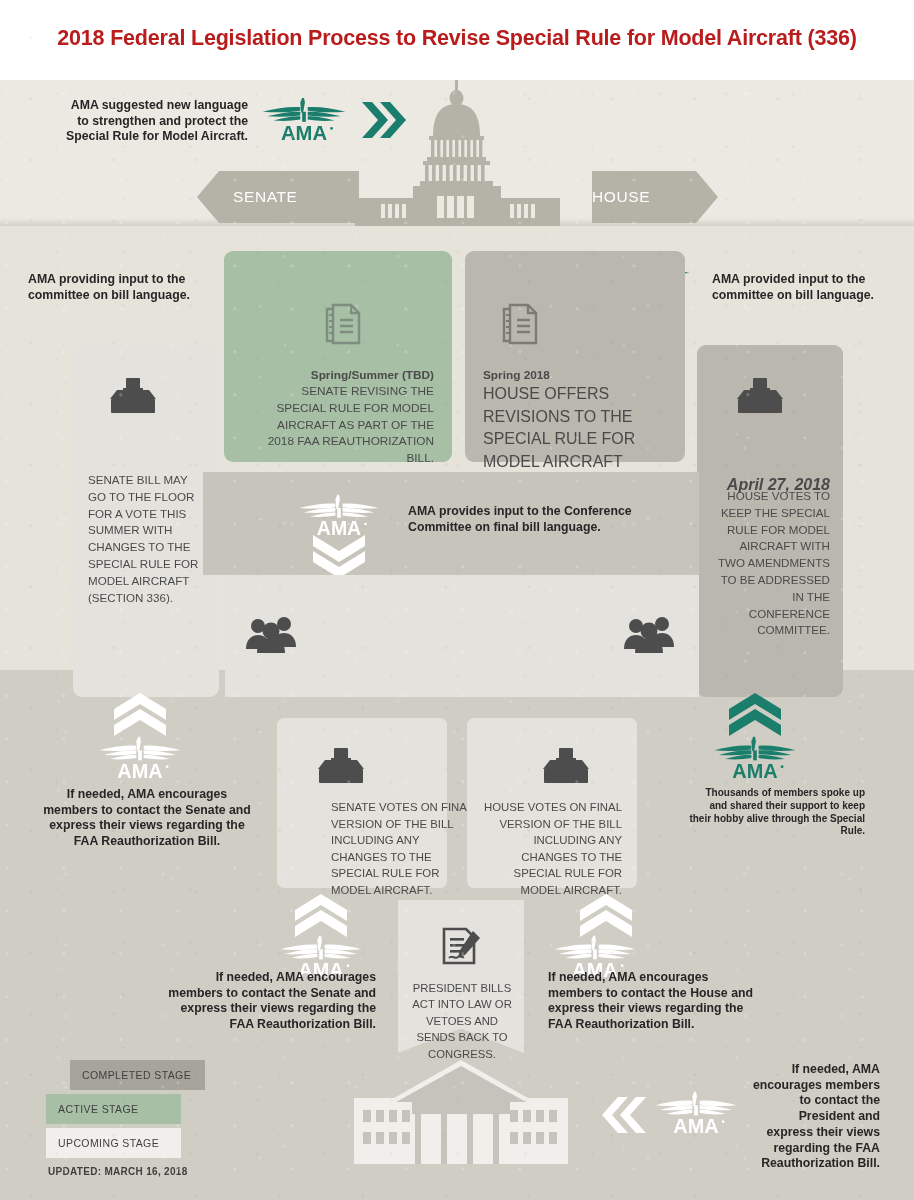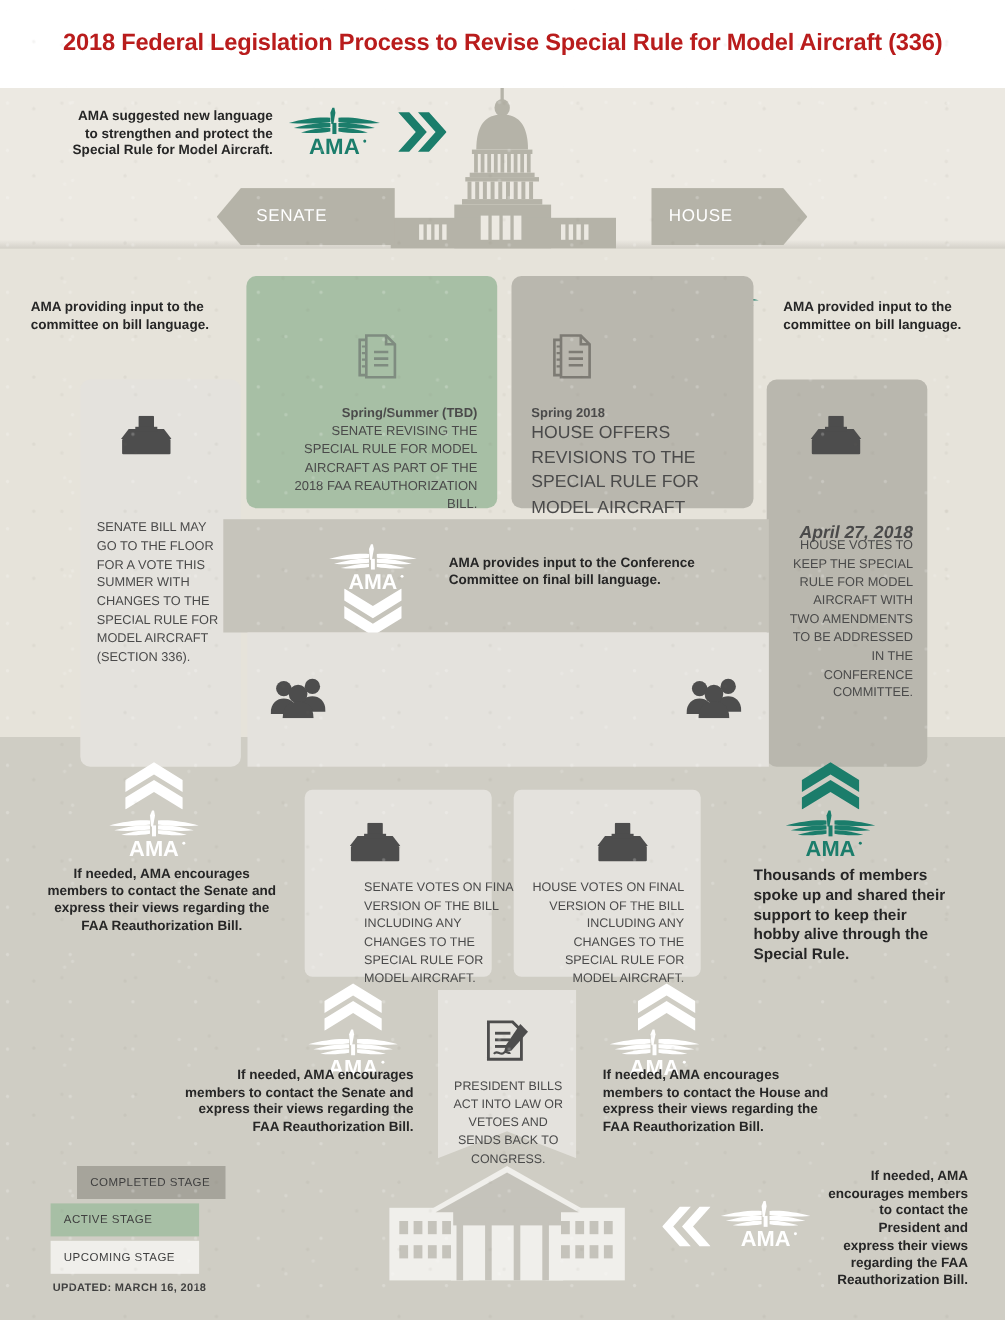--- a/index.html
+++ b/index.html
@@ -32,21 +32,21 @@
       radial-gradient(circle at 68% 31%, rgba(255,255,255,.45) 0 1px, transparent 2px),
       radial-gradient(circle at 84% 77%, rgba(120,115,100,.16) 0 1px, transparent 2px),
       radial-gradient(circle at 52% 88%, rgba(255,255,255,.4) 0 1px, transparent 2px);
     background-size:57px 43px,83px 61px,97px 71px,67px 53px,113px 89px;}
   .senate-arrow,.house-arrow{
     position:absolute;height:52px;background:#b5b3a8;display:flex;align-items:center;
     color:#ffffff;font-size:15.5px;letter-spacing:.6px;
   }
   .senate-arrow{left:197px;top:171px;width:126px;padding-left:36px;
     clip-path:polygon(0% 50%, 22px 0%, 100% 0%, 100% 100%, 22px 100%);}
-  .house-arrow{left:592px;top:171px;width:126px;padding-left:16px;
+  .house-arrow{left:592px;top:171px;width:126px;
     clip-path:polygon(0% 0%, calc(100% - 22px) 0%, 100% 50%, calc(100% - 22px) 100%, 0% 100%);}
 
   
   .ama-logo{display:block;}
 
   
   .box{position:absolute;box-sizing:border-box;}
   .box-white{background:#e4e2dd;border-radius:9px;}
   .box-grey{background:#b9b7ae;border-radius:9px;}
   .box-green{background:#a7bfa5;border-radius:9px;}
@@ -396,21 +396,21 @@
           <path d="M108 24 C130 22 160 26 190 34 C164 36 136 36 108 32 z"></path>
       <path d="M92 34 C72 33 46 37 20 44 C44 46 68 45 92 42 z"></path>
           <path d="M108 34 C128 33 154 37 180 44 C156 46 132 45 108 42 z"></path>
       <path d="M92 44 C76 43 56 47 34 53 C54 55 74 54 92 51 z"></path>
           <path d="M108 44 C124 43 144 47 166 53 C146 55 126 54 108 51 z"></path>
       <text x="100" y="95" font-family="Liberation Sans, sans-serif" font-size="44" font-weight="bold" text-anchor="middle">AMA</text>
       <circle cx="160" cy="70" r="3"></circle>
         </g>
       </svg>
   </div>
-  <div class="callout" style="left:685px;top:787px;width:180px;font-size:14px;text-align:left;">Thousands of members spoke up and shared their support to keep their hobby alive through the Special Rule.</div>
+  <div class="callout" style="left:685px;top:787px;width:180px;font-size:10px;text-align:right;">Thousands of members spoke up and shared their support to keep their hobby alive through the Special Rule.</div>
 
   <div class="chev-up" style="left:293px;top:893px;">
     <svg viewBox="0 0 56 44" width="56" height="44">
         <g fill="#ffffff">
       <polygon points="2,44 28,28 54,44 54,33 28,17 2,33"></polygon>
       <polygon points="2,28 28,12 54,28 54,17 28,1 2,17"></polygon>
         </g>
       </svg>
   </div>
   <div style="position:absolute;left:275px;top:934px;width:92px;height:47px;">

